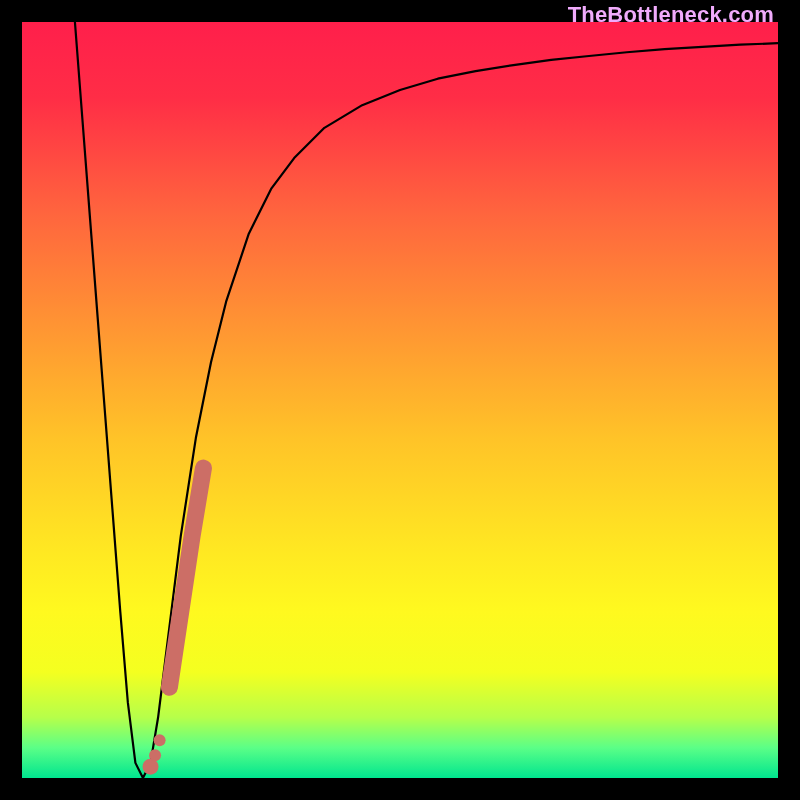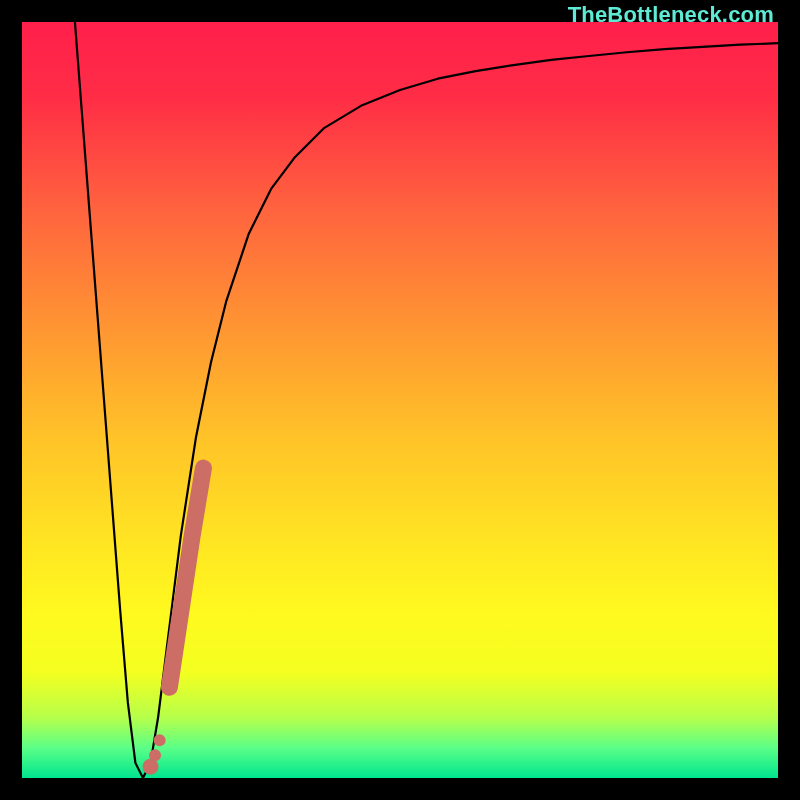--- a/index.html
+++ b/index.html
@@ -25,21 +25,21 @@
     width: 756px;
     height: 756px;
   }
   .watermark {
     position: absolute;
     top: 2px;
     right: 26px;
     font-family: Arial, Helvetica, sans-serif;
     font-size: 22px;
     font-weight: 600;
-    color: #5eead4;
+    color: #f0abfc;
     letter-spacing: 0.2px;
     user-select: none;
   }
 </style>
 </head>
 <body>
 
 <div class="frame">
   <svg class="plot" viewBox="0 0 756 756" preserveAspectRatio="none">
     <defs>

